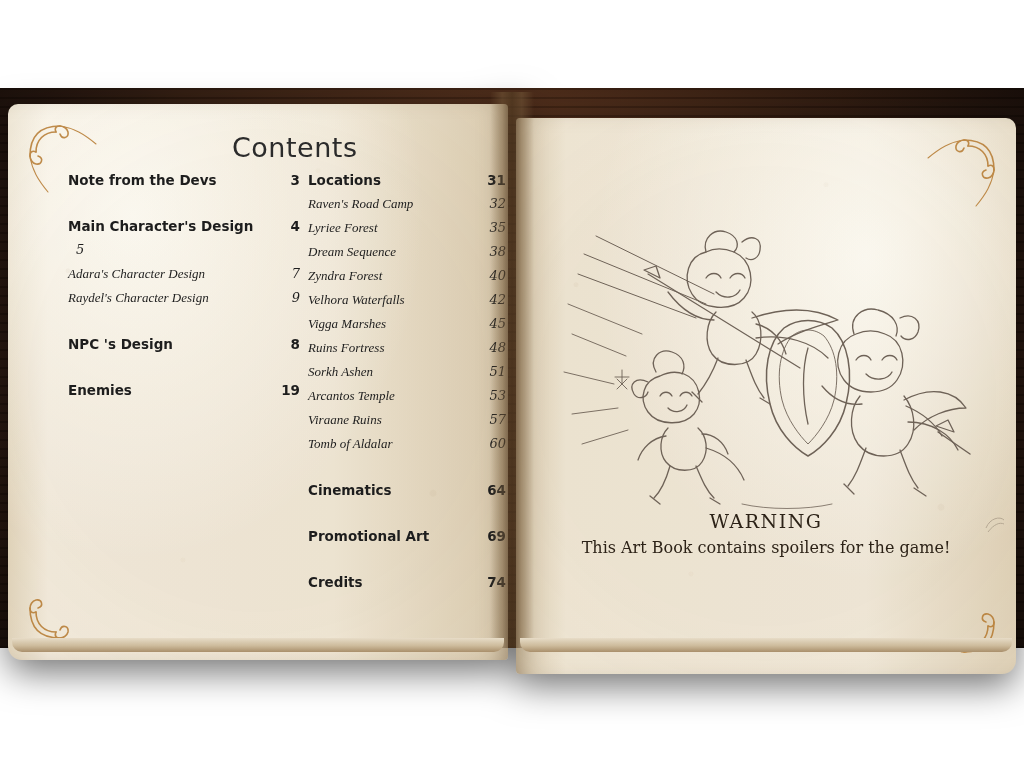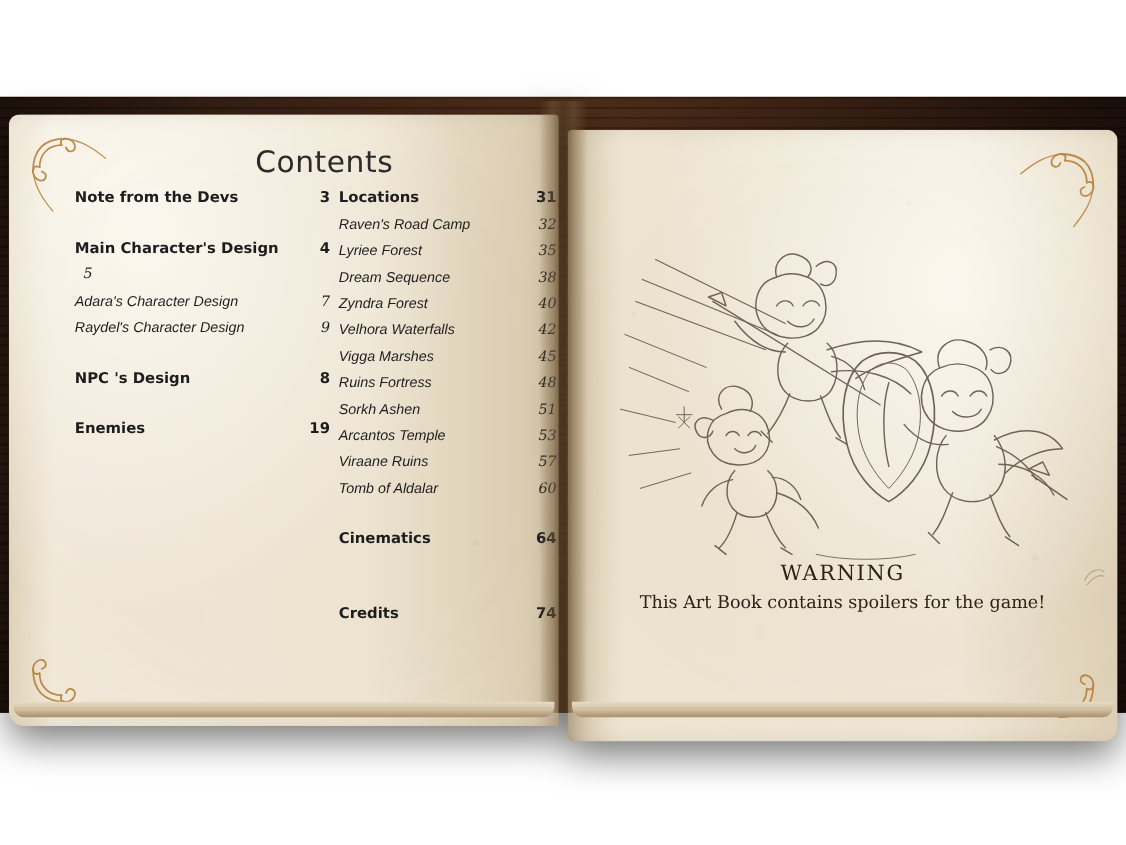--- a/index.html
+++ b/index.html
@@ -169,21 +169,21 @@
     height: 24px;
     line-height: 24px;
     white-space: nowrap;
     gap: 26px;
   }
   .toc-row .lbl { color: #1d1d1d; }
   .toc-row .pg  { color: #1d1d1d; padding-left: 8px; }
 
   .toc-row.head .lbl { font-weight: bold; font-size: 13.5px; }
   .toc-row.head .pg  { font-weight: bold; font-size: 13.5px; }
-  .toc-row.sub .lbl  { font-style: italic; font-size: 13px; font-family: Liberation Sans, sans-serif; }
+  .toc-row.sub .lbl  { font-style: italic; font-size: 13px; font-family: Liberation Serif, serif; }
   .toc-row.sub .pg   { font-style: italic; font-size: 13px; font-family: "DejaVu Serif", serif; }
   .toc-row.gap { height: 22px; }
 
   
   .sketch-wrap {
     position: absolute;
     left: 40px;
     top: 90px;
     width: 420px;
     height: 310px;
@@ -328,20 +328,24 @@
           <div class="toc-row sub">
             <span class="lbl">Tomb of Aldalar</span>
             <span class="pg">60</span>
           </div>
           <div class="toc-row gap"></div>
           <div class="toc-row head">
             <span class="lbl">Cinematics</span>
             <span class="pg">64</span>
           </div>
           <div class="toc-row gap"></div>
+          <div class="toc-row head">
+            <span class="lbl">Promotional Art</span>
+            <span class="pg">69</span>
+          </div>
           <div class="toc-row gap"></div>
           <div class="toc-row head">
             <span class="lbl">Credits</span>
             <span class="pg">74</span>
           </div>
         </div>
     </div>
 
     <div class="page right">
       <div class="grain"></div>

